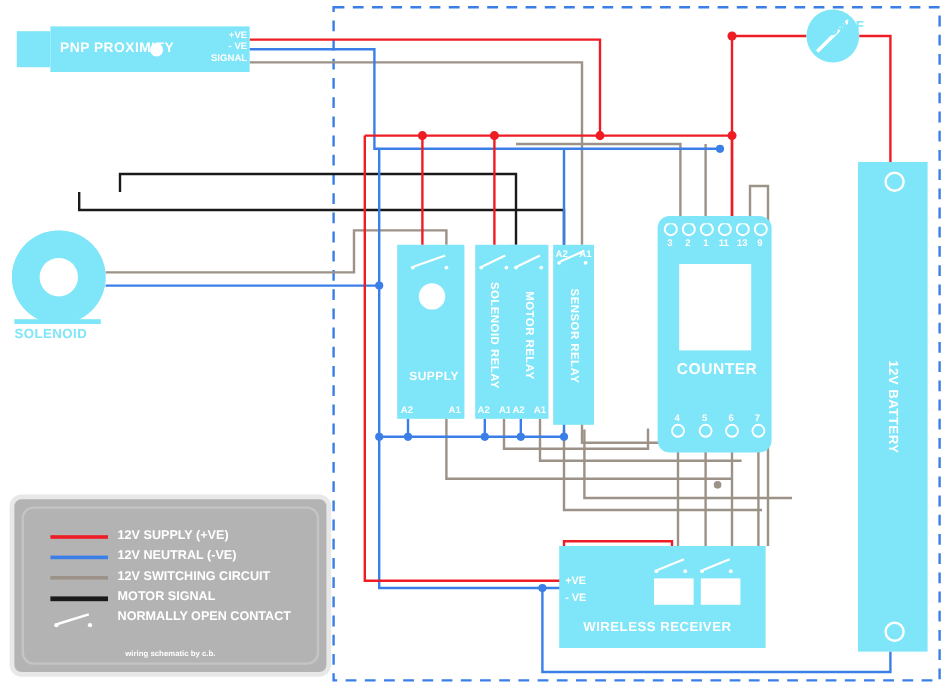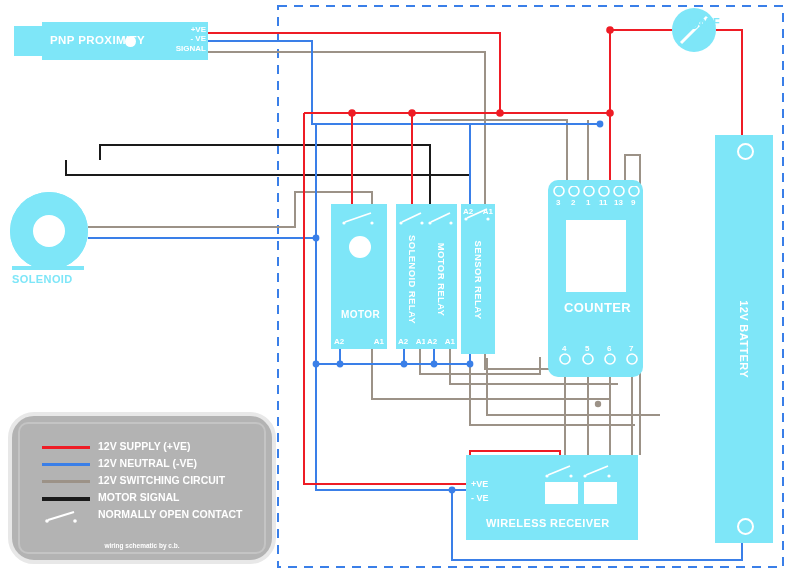--- a/index.html
+++ b/index.html
@@ -4,21 +4,21 @@
 <style>
   html,body{margin:0;padding:0;background:#ffffff;}
   body{font-family:"Liberation Sans",sans-serif;}
   #stage{position:relative;width:789px;height:573px;background:#ffffff;overflow:hidden;}
   svg{position:absolute;left:0;top:0;}
   .blk{position:absolute;background:#7ee6f8;box-sizing:border-box;}
   .lbl{position:absolute;color:#ffffff;font-weight:bold;letter-spacing:.4px;white-space:nowrap;}
   .vlbl{transform-origin:center center;}
   .term{position:absolute;color:#ffffff;font-weight:bold;font-size:8px;}
   .legend-wrap{position:absolute;left:8px;top:412px;width:268px;height:152px;
-       background:#b3b3b3;border:4px solid #e8e8e8;border-radius:26px;box-sizing:border-box;}
+       background:#b3b3b3;border:4px solid #e8e8e8;border-radius:10px;box-sizing:border-box;}
   .legend-inner{position:absolute;left:6px;top:6px;right:6px;bottom:6px;border:2px solid #c4c4c4;border-radius:10px;}
   .lrow{position:absolute;left:28px;color:#ffffff;font-weight:bold;font-size:10.5px;white-space:nowrap;}
   .lswatch{position:absolute;left:30px;width:48px;height:3px;}
   .lcredit{position:absolute;left:0;right:0;top:126px;text-align:center;color:#ffffff;font-size:6.5px;font-weight:bold;}
 </style>
 </head>
 <body>
 
 <div id="stage">
 
@@ -143,21 +143,21 @@
   <div style="position:absolute;left:12px;top:266px;width:72px;height:4px;background:#7ee6f8;"></div>
   <div class="lbl" style="left:12px;top:273px;font-size:11px;color:#7ee6f8;text-align:right;">SOLENOID</div>
 
   <div class="blk" style="left:331px;top:204px;width:56px;height:145px;">
     <svg width="56" height="20" style="position:absolute;left:0;top:4px;">
       <line x1="14" y1="14" x2="40" y2="5" stroke="#fff" stroke-width="1.8"></line>
       <circle cx="13" cy="15" r="1.6" fill="#fff"></circle>
         <circle cx="41" cy="15" r="1.6" fill="#fff"></circle>
     </svg>
     <div style="position:absolute;left:18px;top:32px;width:22px;height:22px;border-radius:50%;background:#fff;"></div>
-    <div class="lbl" style="left:10px;top:105px;font-size:10px;">MOTOR</div>
+    <div class="lbl" style="left:10px;top:105px;font-size:10px;">SUPPLY</div>
     <div class="term" style="left:3px;bottom:3px;">A2</div>
     <div class="term" style="right:3px;bottom:3px;">A1</div>
   </div>
 
   <div class="blk" style="left:396px;top:204px;width:32px;height:145px;">
     <svg width="32" height="20" style="position:absolute;left:0;top:4px;">
       <line x1="6" y1="14" x2="25" y2="5" stroke="#fff" stroke-width="1.8"></line>
       <circle cx="5" cy="15" r="1.6" fill="#fff"></circle>
         <circle cx="26" cy="15" r="1.6" fill="#fff"></circle>
     </svg>

